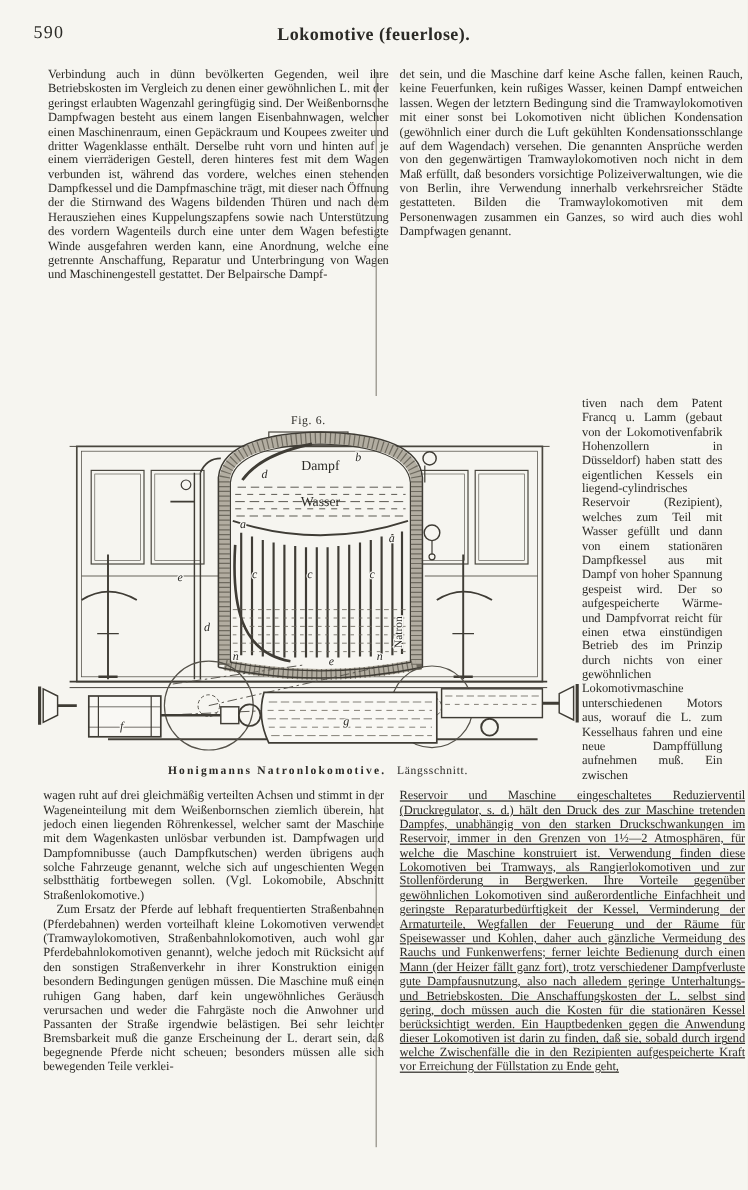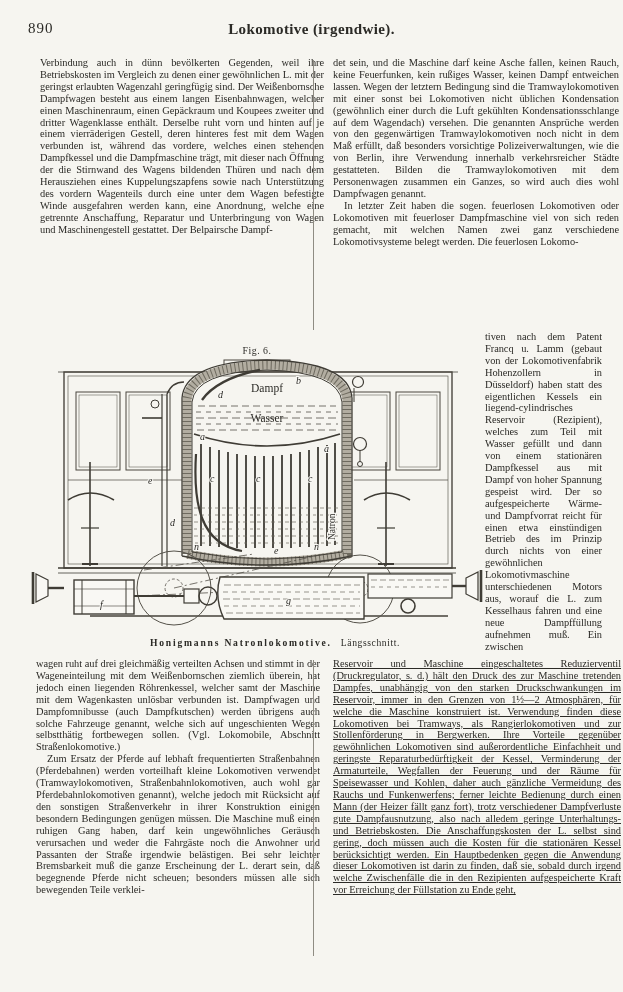--- a/index.html
+++ b/index.html
@@ -22,44 +22,43 @@
   #top-right  {left:319px;top:57px; width:286px; height:272px; overflow:hidden;}
   #mid-right  {left:471px;top:331px;width:117px; height:324px; overflow:hidden;}
   #bottom-left{left:22px; top:658px;width:284px; height:308px; overflow:hidden;}
   #bottom-right{left:319px;top:658px;width:288px;height:308px; overflow:hidden;text-decoration:underline;}
   .col-divider{position:absolute;width:1px;background:#8f8c83;}
   #divider-top{left:313px;top:60px;height:270px;}
   #divider-bottom{left:313px;top:660px;height:296px;}
   
   .fig-label{position:absolute;left:24px;top:345px;width:466px;text-align:center;font-size:9.8px;letter-spacing:.5px;}
   .figure-wrap{position:absolute;left:24px;top:358px;width:466px;height:274px;}
-  .fig-caption{position:absolute;left:28px;top:637px;width:494px;text-align:center;font-size:9.6px;}
+  .fig-caption{position:absolute;left:18px;top:637px;width:494px;text-align:center;font-size:9.6px;}
   .fig-caption .main{letter-spacing:1.8px;font-weight:bold;}
   .fig-caption .sub{letter-spacing:.6px;margin-left:9px;}
   svg text{font-family:"Liberation Serif","DejaVu Serif",serif;fill:#2b2a26;paint-order:stroke;stroke:#f9f8f4;stroke-width:2px;}
   svg .letter{font-size:10px;font-style:italic;}
   svg .big-label{font-size:11.5px;stroke-width:0;}
 </style>
 </head>
 <body>
 
 <div class="page">
 
-  <div class="page-number">890</div>
-  <div class="page-title">Lokomotive (irgendwie).</div>
+  <div class="page-number">590</div>
+  <div class="page-title">Lokomotive (feuerlose).</div>
 
   <div class="col" id="top-left">
     <p>Verbindung auch in dünn bevölkerten Gegenden, weil ihre Betriebskosten im Vergleich zu denen einer gewöhnlichen L. mit der geringst erlaubten Wagenzahl geringfügig sind. Der Weißenbornsche Dampfwagen besteht aus einem langen Eisenbahnwagen, welcher einen Maschinenraum, einen Gepäckraum und Koupees zweiter und dritter Wagenklasse enthält. Derselbe ruht vorn und hinten auf je einem vierräderigen Gestell, deren hinteres fest mit dem Wagen verbunden ist, während das vordere, welches einen stehenden Dampfkessel und die Dampfmaschine trägt, mit dieser nach Öffnung der die Stirnwand des Wagens bildenden Thüren und nach dem Herausziehen eines Kuppelungszapfens sowie nach Unterstützung des vordern Wagenteils durch eine unter dem Wagen befestigte Winde ausgefahren werden kann, eine Anordnung, welche eine getrennte Anschaffung, Reparatur und Unterbringung von Wagen und Maschinengestell gestattet. Der Belpairsche Dampf-</p>
   </div>
 
   <div class="col-divider" id="divider-top"></div>
 
   <div class="col" id="top-right">
     <p>det sein, und die Maschine darf keine Asche fallen, keinen Rauch, keine Feuerfunken, kein rußiges Wasser, keinen Dampf entweichen lassen. Wegen der letztern Bedingung sind die Tramwaylokomotiven mit einer sonst bei Lokomotiven nicht üblichen Kondensation (gewöhnlich einer durch die Luft gekühlten Kondensationsschlange auf dem Wagendach) versehen. Die genannten Ansprüche werden von den gegenwärtigen Tramwaylokomotiven noch nicht in dem Maß erfüllt, daß besonders vorsichtige Polizeiverwaltungen, wie die von Berlin, ihre Verwendung innerhalb verkehrsreicher Städte gestatteten. Bilden die Tramwaylokomotiven mit dem Personenwagen zusammen ein Ganzes, so wird auch dies wohl Dampfwagen genannt.</p>
-    <p class="indent">In letzter Zeit haben die sogen. feuerlosen Lokomotiven oder Lokomotiven mit feuerloser Dampfmaschine viel von sich reden gemacht, mit welchen Namen zwei ganz verschiedene Lokomotivsysteme belegt werden. Die feuerlosen Lokomo-</p>
   </div>
 
   <div class="fig-label">Fig. 6.</div>
 
   <div class="col" id="mid-right">
     <p>tiven nach dem Patent Francq u. Lamm (gebaut von der Lokomotivenfabrik Hohenzollern in Düsseldorf) haben statt des eigentlichen Kessels ein liegend-cylindrisches Reservoir (Rezipient), welches zum Teil mit Wasser gefüllt und dann von einem stationären Dampfkessel aus mit Dampf von hoher Spannung gespeist wird. Der so aufgespeicherte Wärme- und Dampfvorrat reicht für einen etwa einstündigen Betrieb des im Prinzip durch nichts von einer gewöhnlichen Lokomotivmaschine unterschiedenen Motors aus, worauf die L. zum Kesselhaus fahren und eine neue Dampffüllung aufnehmen muß. Ein zwischen</p>
   </div>
 
   <div class="figure-wrap">
     <svg width="466" height="274" viewBox="0 0 466 274">

